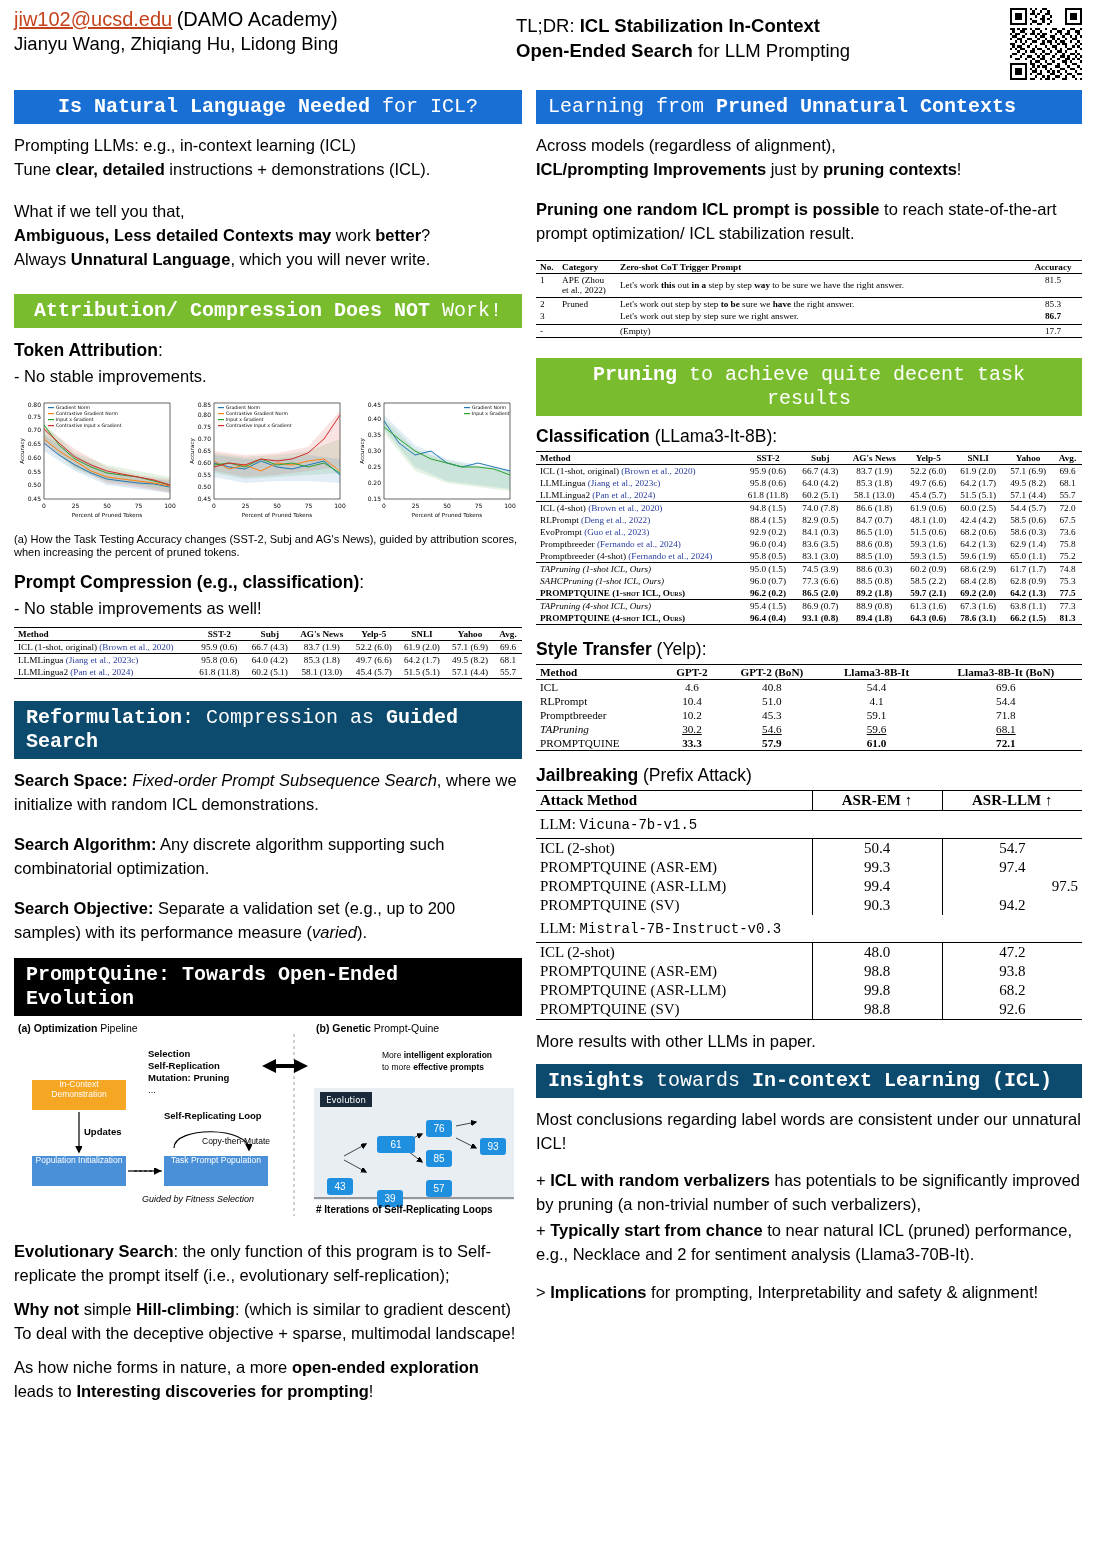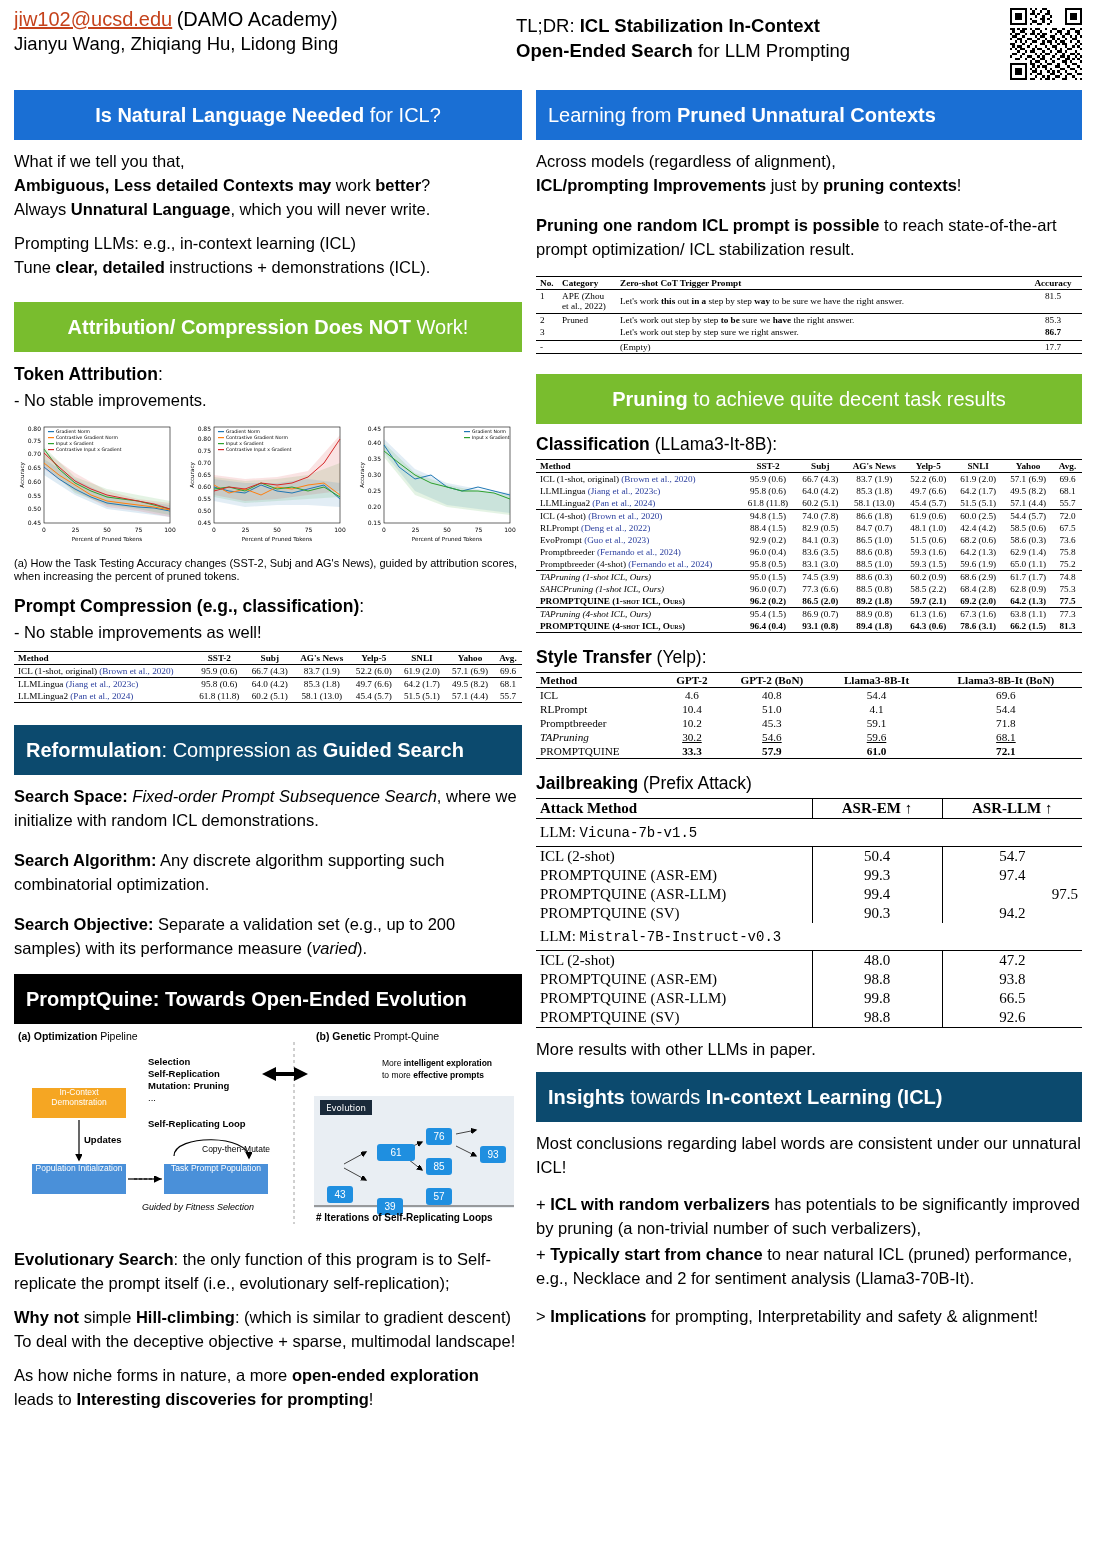--- a/index.html
+++ b/index.html
@@ -29,22 +29,23 @@
   .qr { width: 72px; height: 72px; margin-top: 0px; }
 
   
   .cols { display: flex; gap: 14px; margin-top: 10px; }
   .col-l { width: 508px; }
   .col-r { width: 546px; }
 
   
   .banner {
     color: #fff; font-size: 20px; font-weight: bold;
-    padding: 13px 12px; line-height: 1.2;
+    padding: 5px 12px; line-height: 1.2;
     margin: 0 0 10px 0;
+    font-family: Liberation Mono, monospace;
   }
   .banner.center { text-align: center; }
   .banner .thin { font-weight: normal; }
   .b-blue { background: #1a6fd4; }
   .b-green { background: #79bd2e; }
   .b-red { background: #0c4a6e; }
   .b-black { background: #000; }
 
   .para { font-size: 16.5px; line-height: 1.45; margin: 0 0 10px 0; }
   .para b { font-weight: bold; }
@@ -323,29 +324,29 @@
   </div>
 
   <div class="cols">
 
     <div class="col-l">
 
       <div class="banner b-blue center">
         <span>Is Natural Language Needed</span><span class="thin"> for ICL?</span>
       </div>
 
+      <div class="para" style="margin-bottom:18px">
+        <div>Prompting LLMs: e.g., in-context learning (ICL)</div>
+        <div><span>Tune </span><b>clear, detailed</b><span> instructions + demonstrations (ICL).</span></div>
+      </div>
+
       <div class="para">
         <div>What if we tell you that,</div>
         <div><b>Ambiguous, Less detailed Contexts may</b><span> work </span><b>better</b><span>?</span></div>
         <div><span>Always </span><b>Unnatural Language</b><span>, which you will never write.</span></div>
-      </div>
-
-      <div class="para" style="margin-bottom:18px">
-        <div>Prompting LLMs: e.g., in-context learning (ICL)</div>
-        <div><span>Tune </span><b>clear, detailed</b><span> instructions + demonstrations (ICL).</span></div>
       </div>
 
       <div class="banner b-green center" style="margin-top:22px">
         <span>Attribution/ Compression Does NOT</span><span class="thin"> Work!</span>
       </div>
 
       <div class="sub">
         <b>Token Attribution</b><span>:</span>
       </div>
       <div class="para" style="margin-bottom:2px">- No stable improvements.</div>
@@ -610,21 +611,21 @@
         </div>
         <div class="dg-box" style="left:150px; top:130px; width:104px; height:30px; font-size:8.5px;">
           <span>Task Prompt Population</span>
         </div>
 
         <div class="dg-lbl" style="left:70px; top:100px; font-size:9.5px; font-weight:bold;">Updates</div>
         <div class="dg-lbl" style="left:134px; top:22px; font-size:9.5px; font-weight:bold;">Selection</div>
         <div class="dg-lbl" style="left:134px; top:34px; font-size:9.5px; font-weight:bold;">Self-Replication</div>
         <div class="dg-lbl" style="left:134px; top:46px; font-size:9.5px; font-weight:bold;">Mutation: Pruning</div>
         <div class="dg-lbl" style="left:134px; top:58px; font-size:9.5px;">...</div>
-        <div class="dg-lbl" style="left:134px; top:84px; font-size:9.5px; font-weight:bold;">Self-Replicating Loop</div>
+        <div class="dg-lbl" style="left:150px; top:84px; font-size:9.5px; font-weight:bold;">Self-Replicating Loop</div>
         <div class="dg-lbl" style="left:188px; top:110px; font-size:8.5px;">Copy-then-Mutate</div>
         <div class="dg-lbl" style="left:128px; top:168px; font-size:9px; font-style:italic;">Guided by Fitness Selection</div>
 
         <div class="dg-lbl" style="left:368px; top:24px; font-size:8.5px; width:132px; line-height:1.3;">
           <span>More </span><b>intelligent exploration</b><br>
           <span>to more </span><b>effective prompts</b>
         </div>
 
         <div class="evo-node" style="left:313px; top:152px; width:26px; height:17px;">43</div>
         <div class="evo-node" style="left:363px; top:164px; width:26px; height:17px;">39</div>
@@ -960,21 +961,21 @@
               <td style="border-left: 1px solid rgb(0, 0, 0);">47.2</td>
             </tr>
             <tr>
               <td class="l sc">PROMPTQUINE (ASR-EM)</td>
               <td style="border-left: 1px solid rgb(0, 0, 0);">98.8</td>
               <td style="border-left: 1px solid rgb(0, 0, 0);">93.8</td>
             </tr>
             <tr>
               <td class="l sc">PROMPTQUINE (ASR-LLM)</td>
               <td style="border-left: 1px solid rgb(0, 0, 0);">99.8</td>
-              <td style="border-left: 1px solid rgb(0, 0, 0);">66.5</td>
+              <td style="border-left: 1px solid rgb(0, 0, 0);">68.2</td>
             </tr>
             <tr class="rule-bot">
               <td class="l sc">PROMPTQUINE (SV)</td>
               <td style="border-left: 1px solid rgb(0, 0, 0);">98.8</td>
               <td style="border-left: 1px solid rgb(0, 0, 0);">92.6</td>
             </tr>
           </tbody>
       </table>
 
       <div class="para" style="margin-top:10px; font-size:16.5px">More results with other LLMs in paper.</div>

